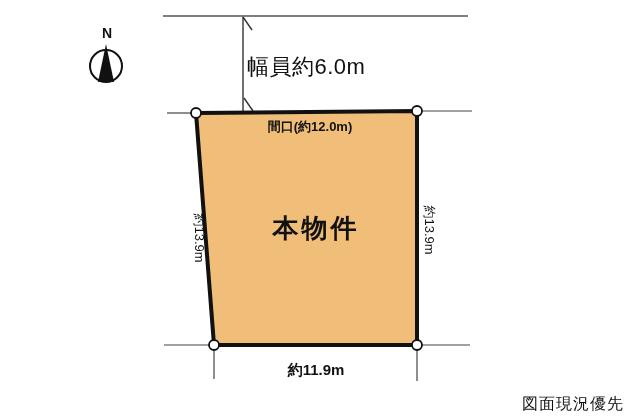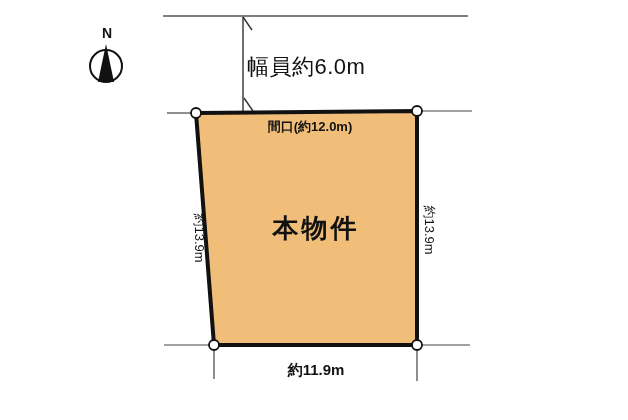--- a/index.html
+++ b/index.html
@@ -76,13 +76,14 @@
   <div class="lbl frontage center">間口(約12.0m)</div>
 
   <div class="lbl left-depth vert-cw">約13.9m</div>
 
   <div class="lbl right-depth vert-cw">約13.9m</div>
 
   <div class="lbl parcel-name center">本物件</div>
 
   <div class="lbl bottom-width center">約11.9m</div>
 
+  <div class="lbl note">図面現況優先</div>
 </div>
 
 </body></html>

